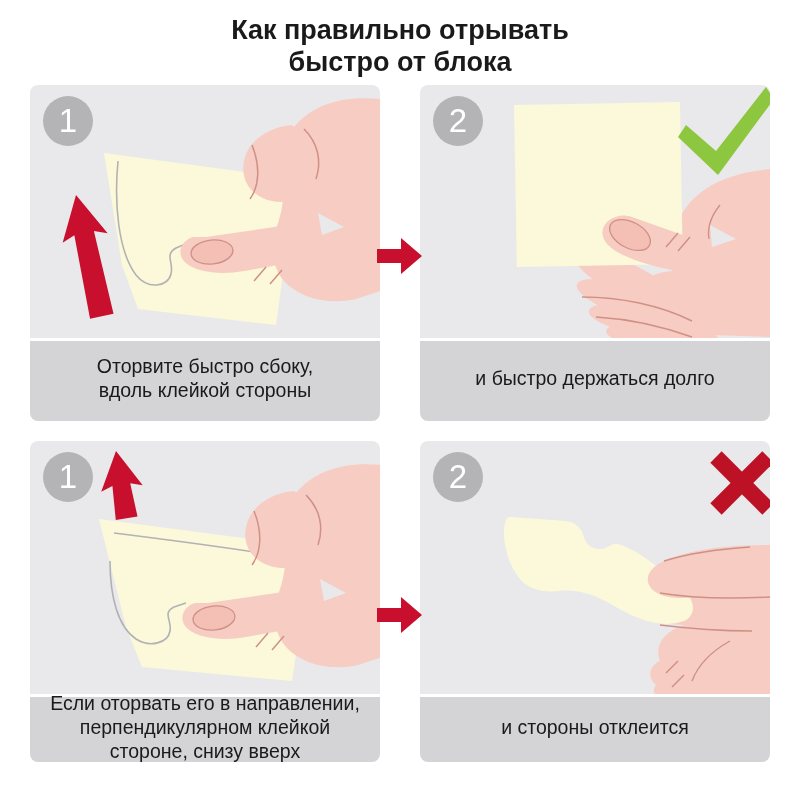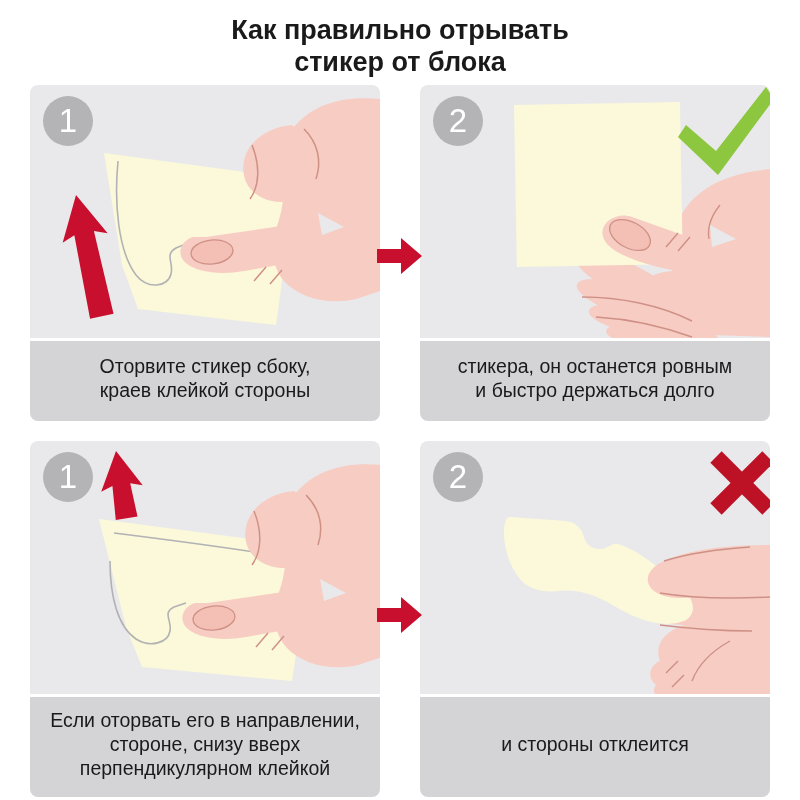--- a/index.html
+++ b/index.html
@@ -21,31 +21,31 @@
   .art svg{position:absolute;left:0;top:0;}
   .badge{position:absolute;left:13px;top:11px;width:50px;height:50px;border-radius:50%;
          background:var(--badge-bg);color:var(--badge-text);
          display:flex;align-items:center;justify-content:center;
          font-size:33px;font-weight:400;}
   .caption{width:350px;background:var(--caption-bg);border-radius:0 0 8px 8px;
            margin-top:3px;display:flex;flex-direction:column;justify-content:center;
            text-align:center;font-size:19.5px;line-height:24px;padding-bottom:6px;
            box-sizing:border-box;}
   .cap-r1{height:80px;}
-  .cap-r2{height:100px;}
+  .cap-r2{height:65px;}
   .gutter-arrow{position:absolute;width:46px;height:38px;}
 </style>
 </head>
 <body>
 
 <div class="poster">
 
   <div class="title">
     <div>Как правильно отрывать</div>
-    <div>стикер от блока</div>
+    <div>быстро от блока</div>
   </div>
 
   <div class="panel" style="left:30px;top:85px">
     <div class="art">
       <svg width="350" height="253" viewBox="0 0 350 253">
         <polygon points="74,68 266,94 246,240 108,224 92,180" fill="var(--sticker-yellow)"></polygon>
         <path d="M88 76 C 84 118 88 166 106 190 C 118 205 138 202 141 189 C 144 177 134 170 146 163 L 158 158" fill="none" stroke="var(--peel-line)" stroke-width="1.6"></path>
         <g>
           <path d="M350 14 C 312 10 282 20 264 42 C 252 57 248 76 252 96 C 255 112 252 128 246 144 C 240 162 242 182 254 196 C 270 214 300 220 326 214 L 350 206 Z" fill="var(--hand-pink)"></path>
           <path d="M262 40 C 238 42 218 56 214 76 C 210 96 222 112 242 116 C 262 120 280 110 286 94 C 292 76 284 56 262 40 Z" fill="var(--hand-pink)"></path>
@@ -56,22 +56,22 @@
           <polygon points="288,128 314,142 292,150" fill="var(--panel-bg)"></polygon>
           <path d="M224 196 L 236 182 M240 199 L 252 185" stroke="var(--hand-line)" stroke-width="1.5" fill="none"></path>
         </g>
         <g transform="translate(46,110) rotate(-12)">
           <polygon points="0,0 23,44 10,39 12,124 -12,124 -10,39 -23,44" fill="var(--accent-red)"></polygon>
         </g>
       </svg>
       <div class="badge">1</div>
     </div>
     <div class="caption cap-r1">
-      <span>Оторвите стикер сбоку,</span>
-      <span>краев клейкой стороны</span>
+      <span>Оторвите быстро сбоку,</span>
+      <span>вдоль клейкой стороны</span>
     </div>
   </div>
 
   <div class="panel" style="left:420px;top:85px">
     <div class="art">
       <svg width="350" height="253" viewBox="0 0 350 253">
         <g>
           <path d="M350 84 C 310 88 284 100 268 120 C 252 140 248 162 252 186 C 230 188 214 198 210 214 C 206 228 214 242 232 248 L 350 252 Z" fill="var(--hand-pink)"></path>
           <ellipse cx="208" cy="196" rx="58" ry="17" transform="rotate(26 208 196)" fill="var(--hand-pink)"></ellipse>
           <ellipse cx="214" cy="218" rx="60" ry="16" transform="rotate(18 214 218)" fill="var(--hand-pink)"></ellipse>
@@ -85,21 +85,20 @@
           <path d="M196 132 C 182 136 178 150 188 160 C 198 170 216 176 238 182 L 284 192 C 304 196 318 186 314 170 C 310 156 292 152 274 154 L 212 132 C 206 130 200 130 196 132 Z" fill="var(--hand-pink)"></path>
           <ellipse cx="210" cy="150" rx="22" ry="13" transform="rotate(28 210 150)" fill="var(--nail-pink)" stroke="var(--hand-line)" stroke-width="1.3"></ellipse>
           <polygon points="290,140 316,154 292,162" fill="var(--panel-bg)"></polygon>
           <path d="M246 162 L 258 148 M258 166 L 270 152" stroke="var(--hand-line)" stroke-width="1.5" fill="none"></path>
         </g>
         <polygon points="266,40 296,66 346,2 354,14 298,90 258,52" fill="var(--check-green)"></polygon>
       </svg>
       <div class="badge">2</div>
     </div>
     <div class="caption cap-r1">
-      <span>стикера, он останется ровным</span>
       <span>и быстро держаться долго</span>
     </div>
   </div>
 
   <div class="panel" style="left:30px;top:441px">
     <div class="art">
       <svg width="350" height="253" viewBox="0 0 350 253">
         <polygon points="69,78 282,106 262,240 112,226 96,186" fill="var(--sticker-yellow)"></polygon>
         <path d="M84 92 C 140 99 210 108 268 118" fill="none" stroke="var(--peel-line)" stroke-width="1.6"></path>
         <path d="M80 120 C 80 156 88 186 106 198 C 120 207 138 202 140 190 C 142 179 132 172 144 166 L 156 162" fill="none" stroke="var(--peel-line)" stroke-width="1.6"></path>
@@ -114,22 +113,22 @@
           <path d="M224 196 L 236 182 M240 199 L 252 185" stroke="var(--hand-line)" stroke-width="1.5" fill="none"></path>
         </g>
         <g transform="translate(86,10) rotate(-9)">
           <polygon points="0,0 21,38 9,34 11,68 -11,68 -9,34 -21,38" fill="var(--accent-red)"></polygon>
         </g>
       </svg>
       <div class="badge">1</div>
     </div>
     <div class="caption cap-r2">
       <span>Если оторвать его в направлении,</span>
+      <span>перпендикулярном клейкой</span>
       <span>стороне, снизу вверх</span>
-      <span>перпендикулярном клейкой</span>
     </div>
   </div>
 
   <div class="panel" style="left:420px;top:441px">
     <div class="art">
       <svg width="350" height="253" viewBox="0 0 350 253">
         <g>
           <path d="M350 142 L 238 146 C 214 148 210 164 222 174 C 232 182 252 184 270 184 L 350 186 Z" fill="var(--hand-pink)"></path>
           <path d="M350 176 L 272 182 C 244 188 234 204 240 220 C 230 224 226 236 236 244 C 230 252 238 262 252 262 L 350 262 Z" fill="var(--hand-pink)"></path>
           <path d="M246 232 L 258 220 M252 246 L 264 234" stroke="var(--hand-line)" stroke-width="1.5" fill="none"></path>

